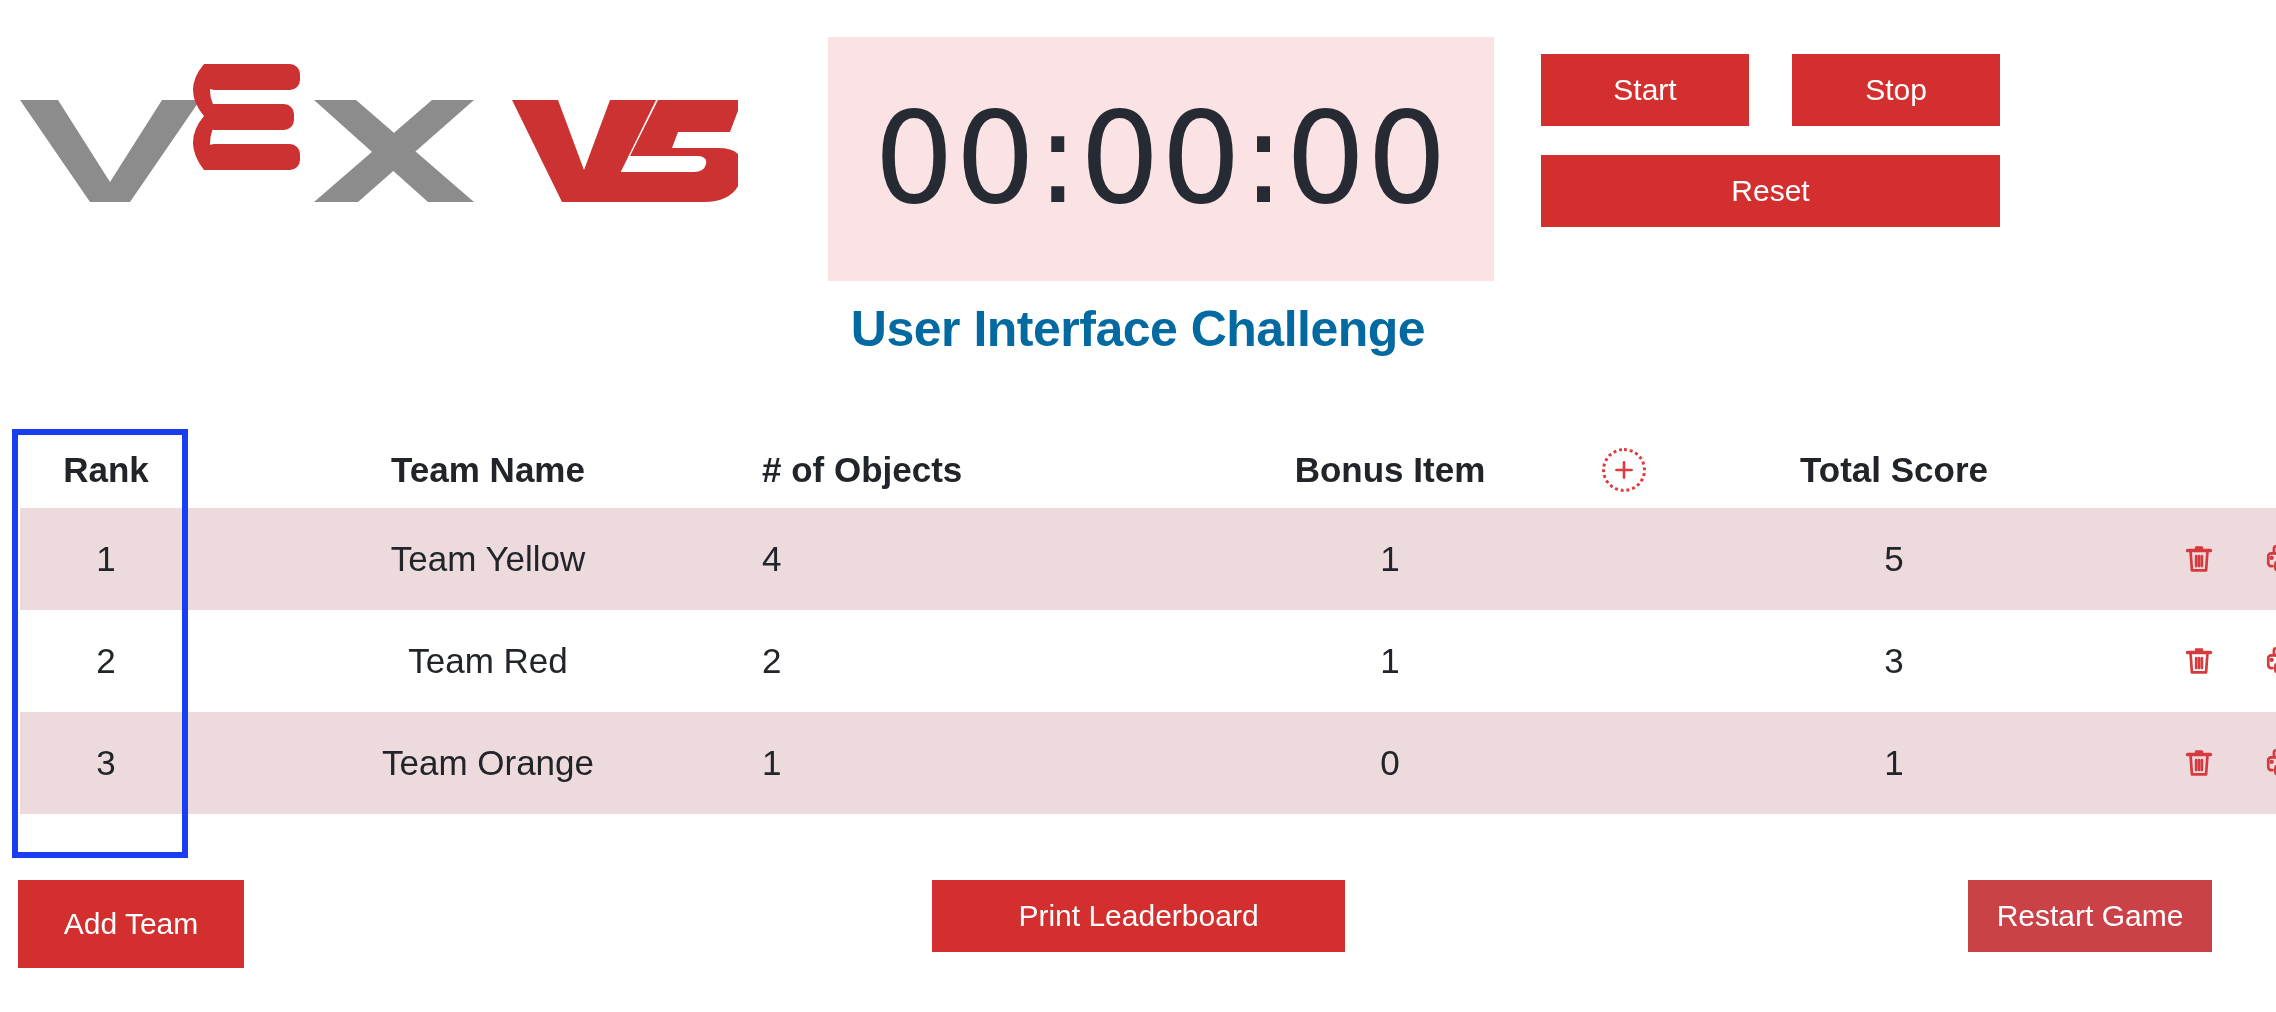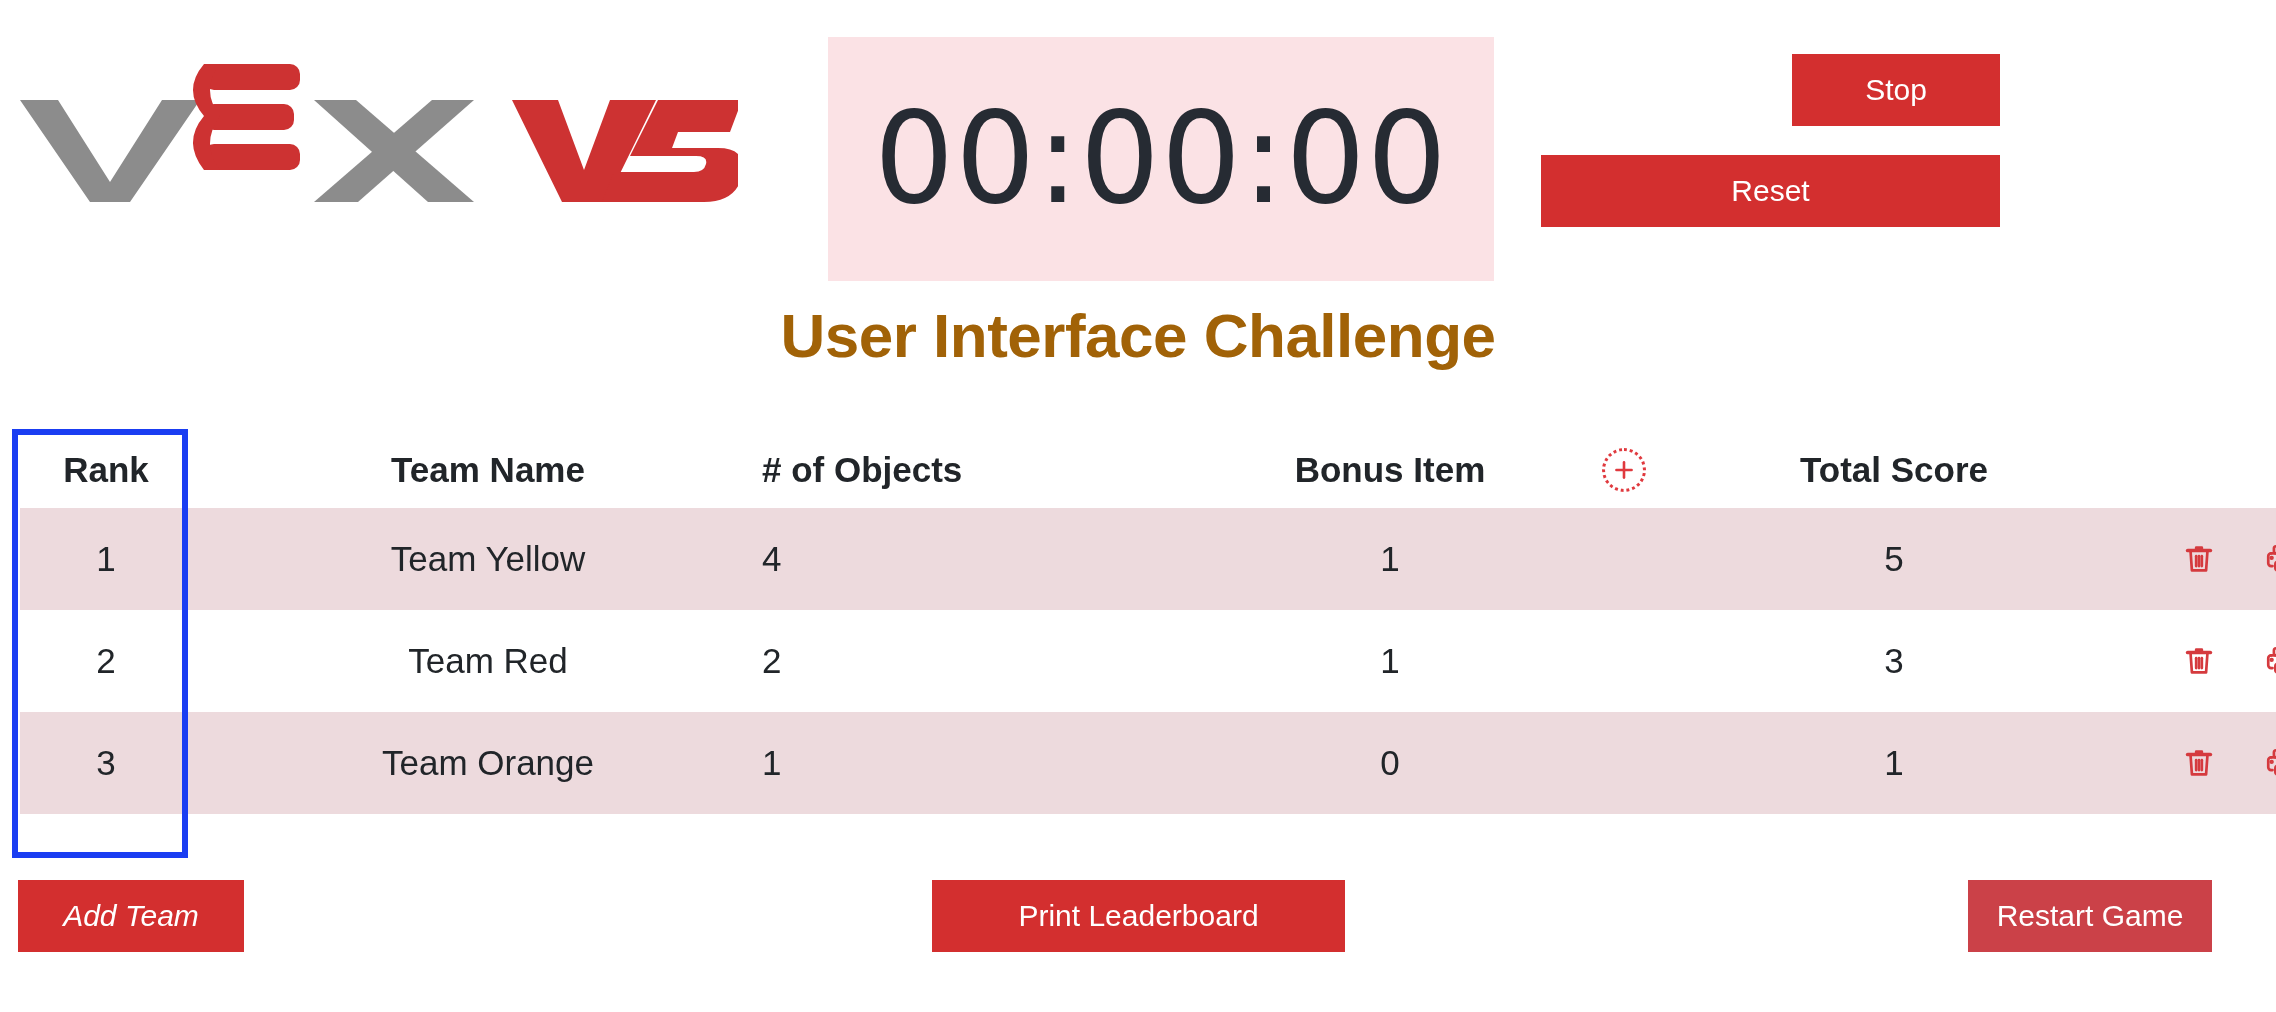--- a/index.html
+++ b/index.html
@@ -86,23 +86,23 @@
     left: 1541px; top: 155px;
     width: 459px; height: 72px;
   }
 
   
   .page-title {
     position: absolute;
     left: 0; top: 300px;
     width: 2276px;
     text-align: center;
-    font-size: 62px;
+    font-size: 50px;
     font-weight: bold;
-    color: #a16207;
+    color: #0369a1;
     letter-spacing: -0.5px;
   }
 
   
   .table-wrap {
     position: absolute;
     left: 20px;
     top: 432px;
     width: 2176px;
   }
@@ -179,23 +179,22 @@
     padding: 0;
     cursor: pointer;
     line-height: 0;
     color: #d53a3e;
   }
 
   
   .btn-add {
     position: absolute;
     left: 18px; top: 880px;
-    width: 226px; height: 72px;
+    width: 226px; height: 88px;
     font-size: 30px;
-    font-style: italic;
   }
   .btn-print {
     position: absolute;
     left: 932px; top: 880px;
     width: 413px; height: 72px;
     font-size: 30px;
   }
   .btn-restart {
     position: absolute;
     left: 1968px; top: 880px;
@@ -232,20 +231,21 @@
         <path d="M494 48 L540 48 L566 118 L592 48 L638 48 L588 150 L544 150 Z"></path>
         <path d="M640 48 L724 48 L712 80 L660 80 L654 96 L700 96 q30 0 24 28 q-6 26 -38 26 L584 150 L596 120 L676 120 q10 0 12 -8 q2 -8 -10 -8 L612 104 Z"></path>
       </g>
     </svg>
   </div>
 
   <div class="timer-box">
     <span class="timer-text">00:00:00</span>
   </div>
 
+  <button class="btn btn-start">Start</button>
   <button class="btn btn-stop">Stop</button>
   <button class="btn btn-reset">Reset</button>
 </div>
 
 <div class="page-title">User Interface Challenge</div>
 
 <div class="rank-highlight"></div>
 
 <div class="table-wrap">
   <table class="lb-table">

